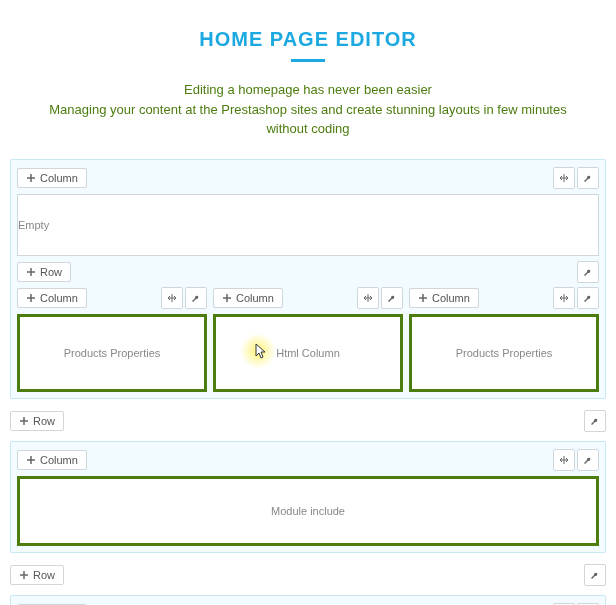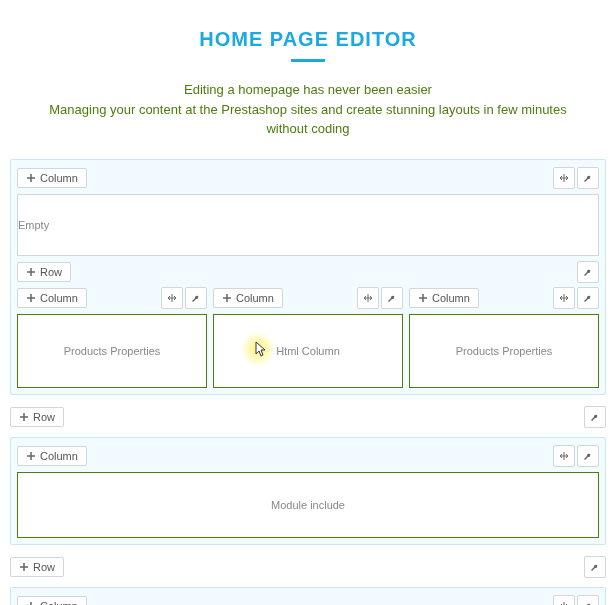--- a/index.html
+++ b/index.html
@@ -13,21 +13,21 @@
 .panel-row-btns { display: flex; align-items: center; height: 24px; margin-bottom: 4px; }
 .add-btn { display: inline-flex; align-items: center; gap: 4px; background: #fff; border: 1px solid #d0d6da; border-radius: 2px; padding: 3px 8px; font-size: 11px; color: #555; cursor: pointer; }
 .spacer { flex: 1; }
 .icon-btn { width: 22px; height: 22px; background: #fff; border: 1px solid #d0d6da; border-radius: 2px; margin-left: 2px; display: inline-flex; align-items: center; justify-content: center; cursor: pointer; }
 .icon-btn svg { display: block; }
 .empty-box { background: #fff; border: 1px solid #d0d6da; padding: 24px 0; text-align: left; font-size: 11px; color: #888; margin-bottom: 4px; }
 .row-header { display: flex; align-items: center; height: 24px; margin: 2px 0; }
 .cols-wrap { display: flex; gap: 6px; }
 .col { flex: 1; display: flex; flex-direction: column; }
 .col-header { display: flex; align-items: center; height: 24px; margin-bottom: 4px; }
-.content-box { background: #fff; border: 1px solid #4d7c0f; padding: 30px 0; text-align: center; font-size: 11px; color: #888; flex: 1; position: relative; }
+.content-box { background: #fff; border: 3px solid #4d7c0f; padding: 30px 0; text-align: center; font-size: 11px; color: #888; flex: 1; position: relative; }
 .cursor-highlight { position: absolute; width: 36px; height: 36px; border-radius: 50%; background: radial-gradient(circle, rgba(255,240,100,0.9) 0%, rgba(255,240,100,0) 70%); top: 50%; left: 50%; transform: translate(-68px, -20px); pointer-events: none; }
 .cursor-arrow { position: absolute; top: 50%; left: 50%; transform: translate(-54px, -10px); pointer-events: none; }
 .row-toolbar { display: flex; align-items: center; height: 24px; margin-bottom: 8px; }
 </style>
 </head>
 <body>
 
 <svg width="0" height="0" style="position:absolute">
 <defs>
 <g id="i-plus">

